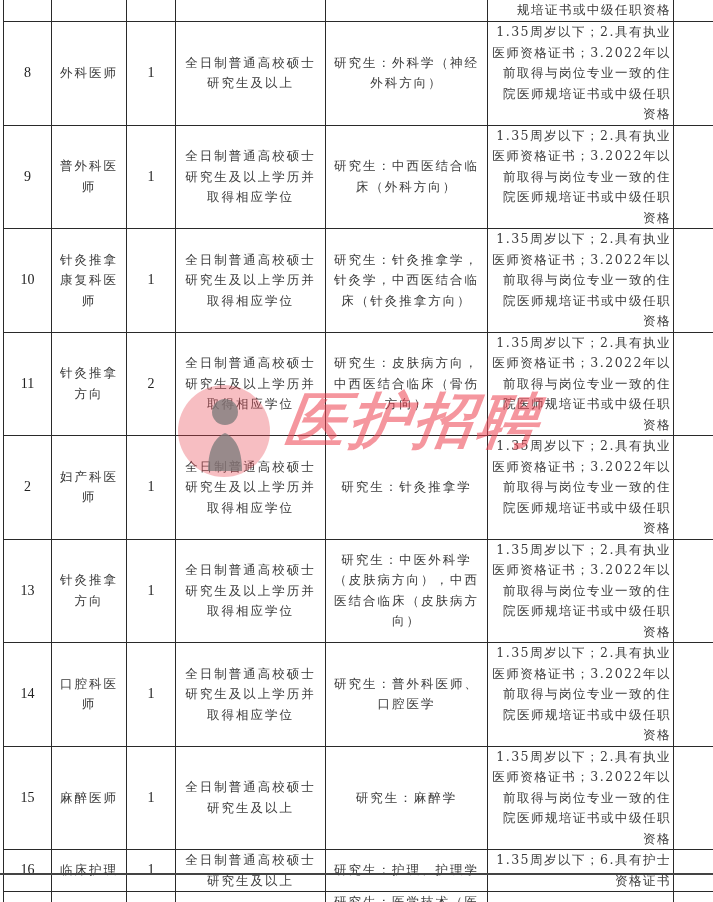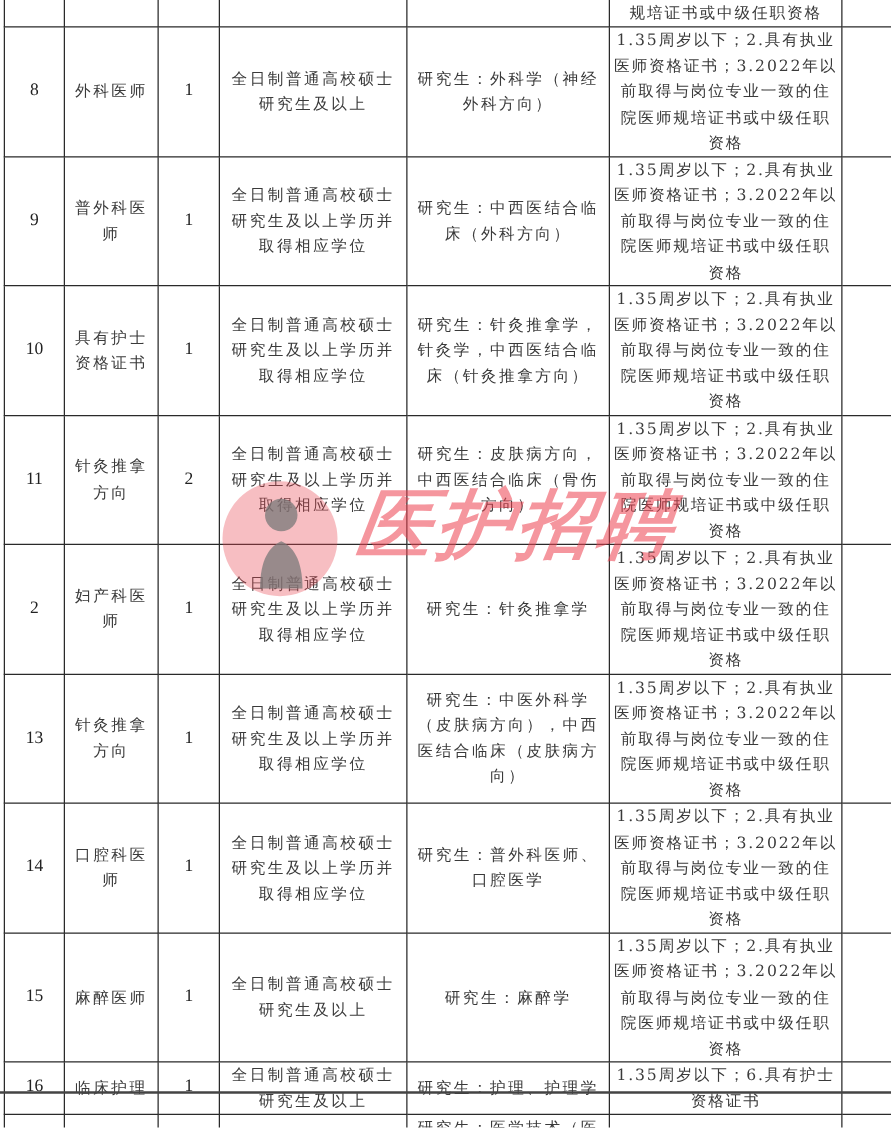--- a/index.html
+++ b/index.html
@@ -2,21 +2,21 @@
 <html><head>
 <meta charset="utf-8">
 <style>
   html, body { margin: 0; padding: 0; background: #ffffff; }
   body { width: 713px; height: 902px; position: relative; overflow: hidden;
          font-family: "DejaVu Serif", "Liberation Serif", serif; color: #333; }
   #tbl { position: absolute; left: 3px; top: -2px; width: 712px; border-collapse: collapse; table-layout: fixed; }
   #tbl td { border: 1.5px solid #2a2a2a; text-align: center; vertical-align: middle;
             font-size: 12.5px; line-height: 20.5px; padding: 0 4px; letter-spacing: 2px; color: #3a3a3a; }
   #tbl td.num { font-family: "Liberation Serif", serif; font-size: 14px; letter-spacing: 0; color: #222; }
-  #tbl td.req { padding: 0 2px; letter-spacing: 1.5px; }
+  #tbl td.req { padding: 0 2px; letter-spacing: 1.5px; text-align: right; }
   #tbl td.empty { }
   col.c0 { width: 48px; } col.c1 { width: 75px; } col.c2 { width: 49px; }
   col.c3 { width: 150px; } col.c4 { width: 162px; } col.c5 { width: 186px; } col.c6 { width: 42px; }
   #bottom-rule { position: absolute; left: 0; top: 873px; width: 713px; height: 2px; background: #444; }
   #watermark { position: absolute; left: 178px; top: 383px; width: 340px; height: 100px; pointer-events: none; }
   #wm-circle { position: absolute; left: 0; top: 2px; width: 92px; height: 92px; border-radius: 50%;
                background: rgba(232, 70, 80, 0.35); }
   #wm-figure { position: absolute; left: 24px; top: 14px; width: 46px; height: 74px; }
   #wm-text { position: absolute; left: 108px; top: 2px; font-family: "DejaVu Sans", sans-serif; font-weight: bold;
              font-style: italic; font-size: 60px; line-height: 70px; color: rgba(236, 64, 78, 0.55); letter-spacing: 4px;
@@ -58,21 +58,21 @@
       <td class="num">9</td>
       <td>普外科医师</td>
       <td class="num">1</td>
       <td>全日制普通高校硕士研究生及以上学历并取得相应学位</td>
       <td>研究生：中西医结合临床（外科方向）</td>
       <td class="req">1.35周岁以下；2.具有执业医师资格证书；3.2022年以前取得与岗位专业一致的住院医师规培证书或中级任职资格</td>
       <td class="empty"></td>
     </tr>
     <tr style="height:82px">
       <td class="num">10</td>
-      <td>具有护士资格证书</td>
+      <td>针灸推拿康复科医师</td>
       <td class="num">1</td>
       <td>全日制普通高校硕士研究生及以上学历并取得相应学位</td>
       <td>研究生：针灸推拿学，针灸学，中西医结合临床（针灸推拿方向）</td>
       <td class="req">1.35周岁以下；2.具有执业医师资格证书；3.2022年以前取得与岗位专业一致的住院医师规培证书或中级任职资格</td>
       <td class="empty"></td>
     </tr>
     <tr style="height:81px">
       <td class="num">11</td>
       <td>针灸推拿方向</td>
       <td class="num">2</td>

